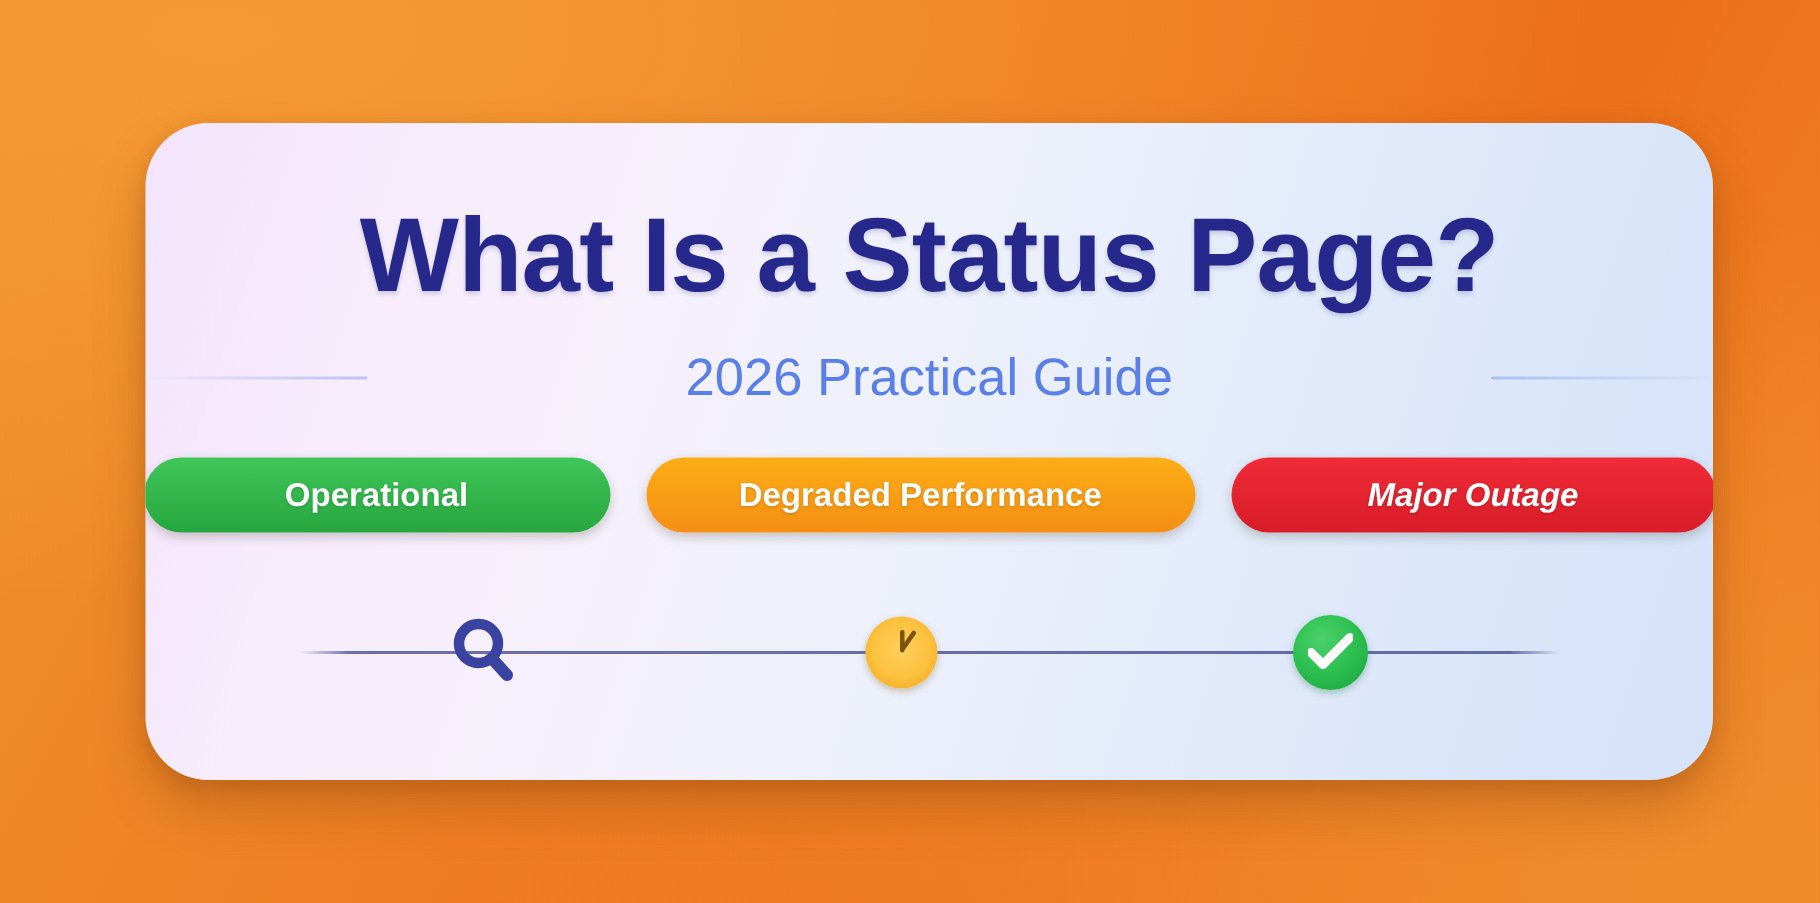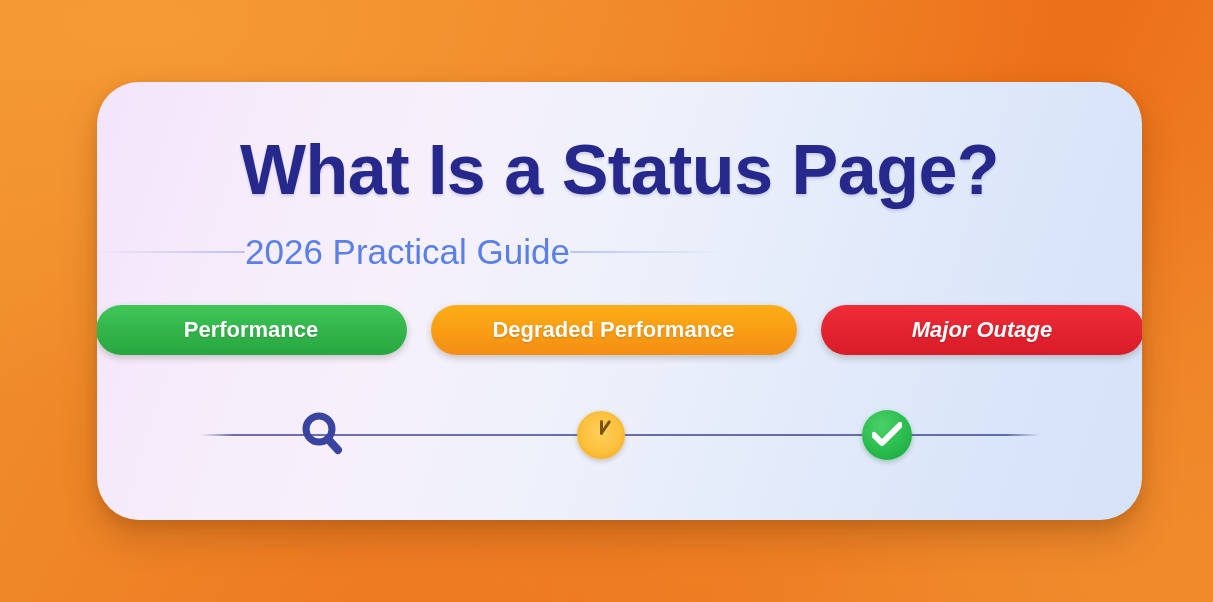--- a/index.html
+++ b/index.html
@@ -66,21 +66,21 @@
   }
 
   
   #subtitle-row {
     position: absolute;
     left: 0;
     top: 150px;
     width: 100%;
     display: flex;
     align-items: center;
-    justify-content: flex-start;
+    justify-content: space-between;
   }
   .sub-rule {
     width: 148px;
     height: 2px;
     border-radius: 2px;
     flex: none;
   }
   .sub-rule.left {
     background: linear-gradient(to right, rgba(122,150,224,0.02), rgba(122,150,224,0.48));
   }
@@ -232,21 +232,21 @@
 
   <div id="title">What Is a Status Page?</div>
 
   <div id="subtitle-row">
     <div class="sub-rule left"></div>
     <div id="subtitle">2026 Practical Guide</div>
     <div class="sub-rule right"></div>
   </div>
 
   <div id="pills">
-    <div class="pill operational">Performance</div>
+    <div class="pill operational">Operational</div>
     <div class="pill degraded">Degraded Performance</div>
     <div class="pill outage">Major Outage</div>
   </div>
 
   <div id="timeline">
     <div id="track"></div>
 
     <div class="node n1">
       <span class="icon-search">
         <svg width="56" height="56" viewBox="0 0 56 56">

